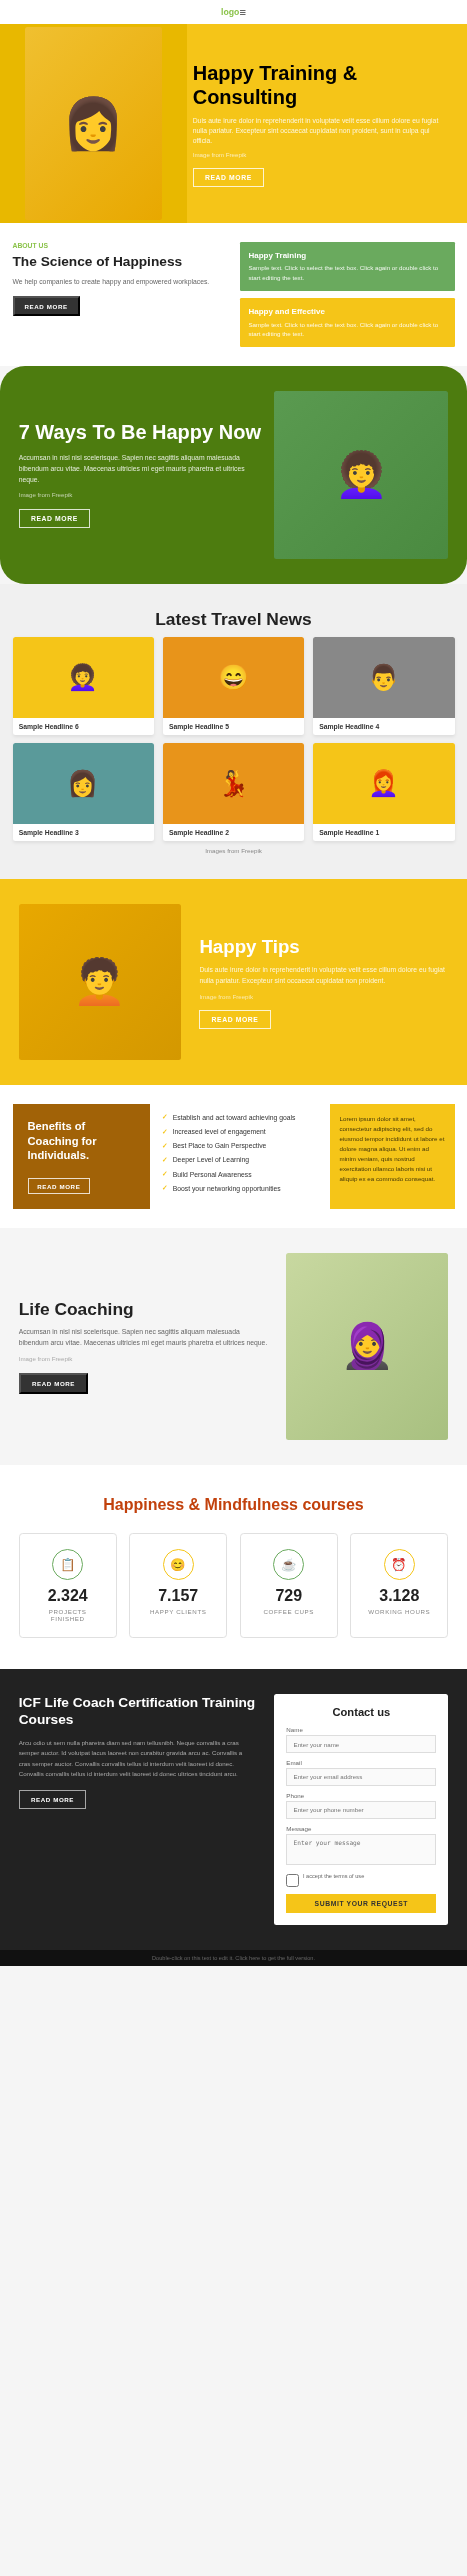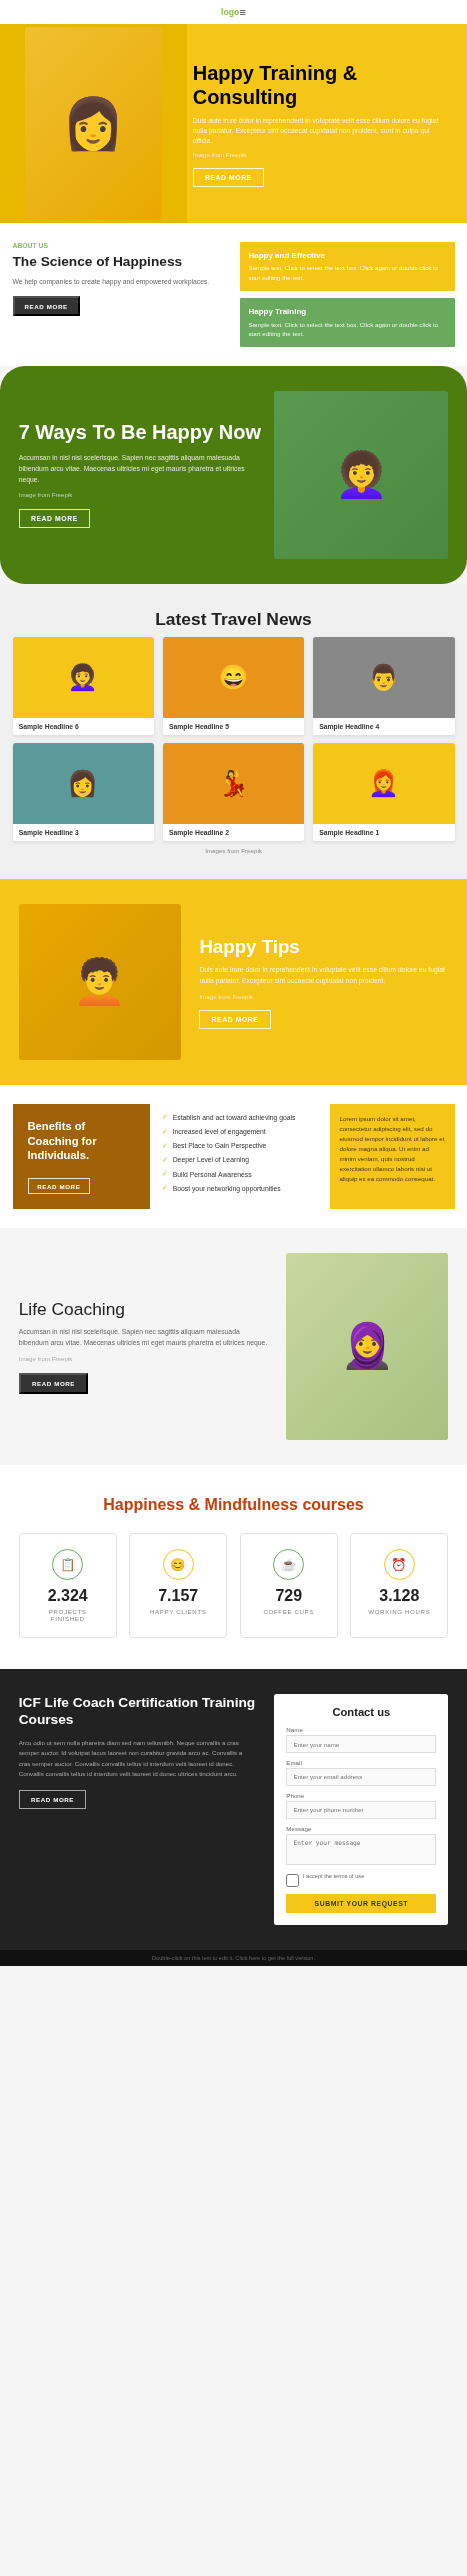--- a/index.html
+++ b/index.html
@@ -140,21 +140,21 @@
       flex: 0 0 125px; background: #f5c518; padding: 10px;
       display: flex; align-items: flex-start;
     }
     .benefits-right p { font-size: 6.2px; color: rgba(0,0,0,0.75); line-height: 1.6; }
 
     
     .coaching-section {
       background: #f5f5f5; padding: 25px 18.7px; display: flex; gap: 18.7px; align-items: center;
     }
     .coaching-content { flex: 1; }
-    .coaching-content h2 { font-size: 17.4px; font-weight: 400; color: #222; margin-bottom: 7.5px; }
+    .coaching-content h2 { font-size: 17.4px; font-weight: 700; color: #222; margin-bottom: 7.5px; }
     .coaching-content p { font-size: 6.8px; color: #666; line-height: 1.6; margin-bottom: 5px; }
     .coaching-content .img-from { font-size: 6.2px; color: #aaa; margin-bottom: 8.7px; }
     .btn-dark-sm {
       display: inline-block; padding: 5px 11.2px; background: #333; color: #fff;
       font-size: 6.2px; font-weight: bold; cursor: pointer; letter-spacing: 0.6px;
     }
     .coaching-img {
       width: 162px; height: 187px; background: linear-gradient(135deg, #c8d8a0, #a8c080);
       border-radius: 2.5px; display: flex; align-items: center; justify-content: center;
       font-size: 44px; flex-shrink: 0;
@@ -232,26 +232,26 @@
 </section>
 
 <section class="about-section">
   <div class="about-left">
     <div class="about-label">ABOUT US</div>
     <h2>The Science of Happiness</h2>
     <p>We help companies to create happy and empowered workplaces.</p>
     <button class="btn-dark">READ MORE</button>
   </div>
   <div class="about-right">
+    <div class="about-card green">
+      <h4>Happy Training</h4>
+      <p>Sample text. Click to select the text box. Click again or double click to start editing the text.</p>
+    </div>
     <div class="about-card">
       <h4>Happy and Effective</h4>
-      <p>Sample text. Click to select the text box. Click again or double click to start editing the text.</p>
-    </div>
-    <div class="about-card green">
-      <h4>Happy Training</h4>
       <p>Sample text. Click to select the text box. Click again or double click to start editing the text.</p>
     </div>
   </div>
 </section>
 
 <section class="ways-section">
   <div class="ways-content">
     <h2>7 Ways To Be Happy Now</h2>
     <p>Accumsan in nisl nisi scelerisque. Sapien nec sagittis aliquam malesuada bibendum arcu vitae. Maecenas ultricies mi eget mauris pharetra et ultrices neque.</p>
     <p class="img-from">Image from Freepik</p>

